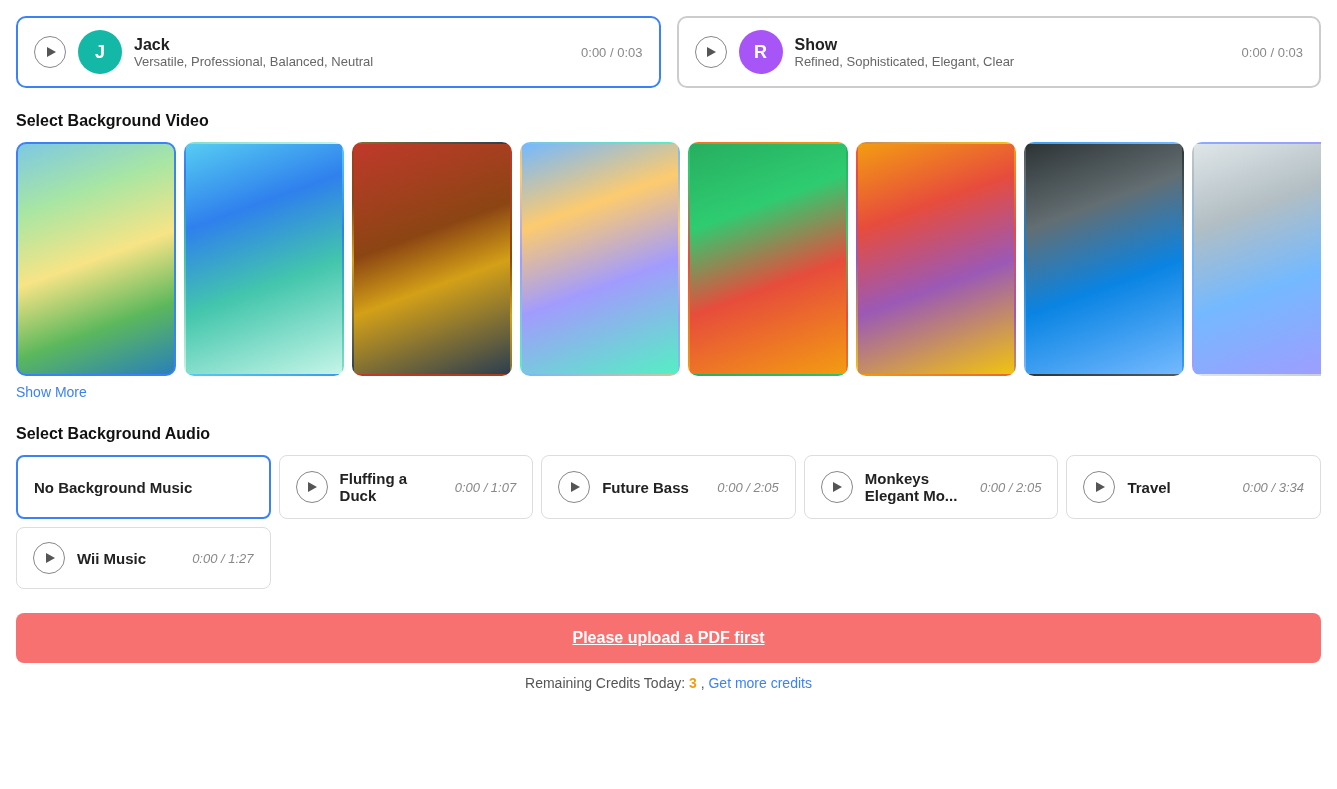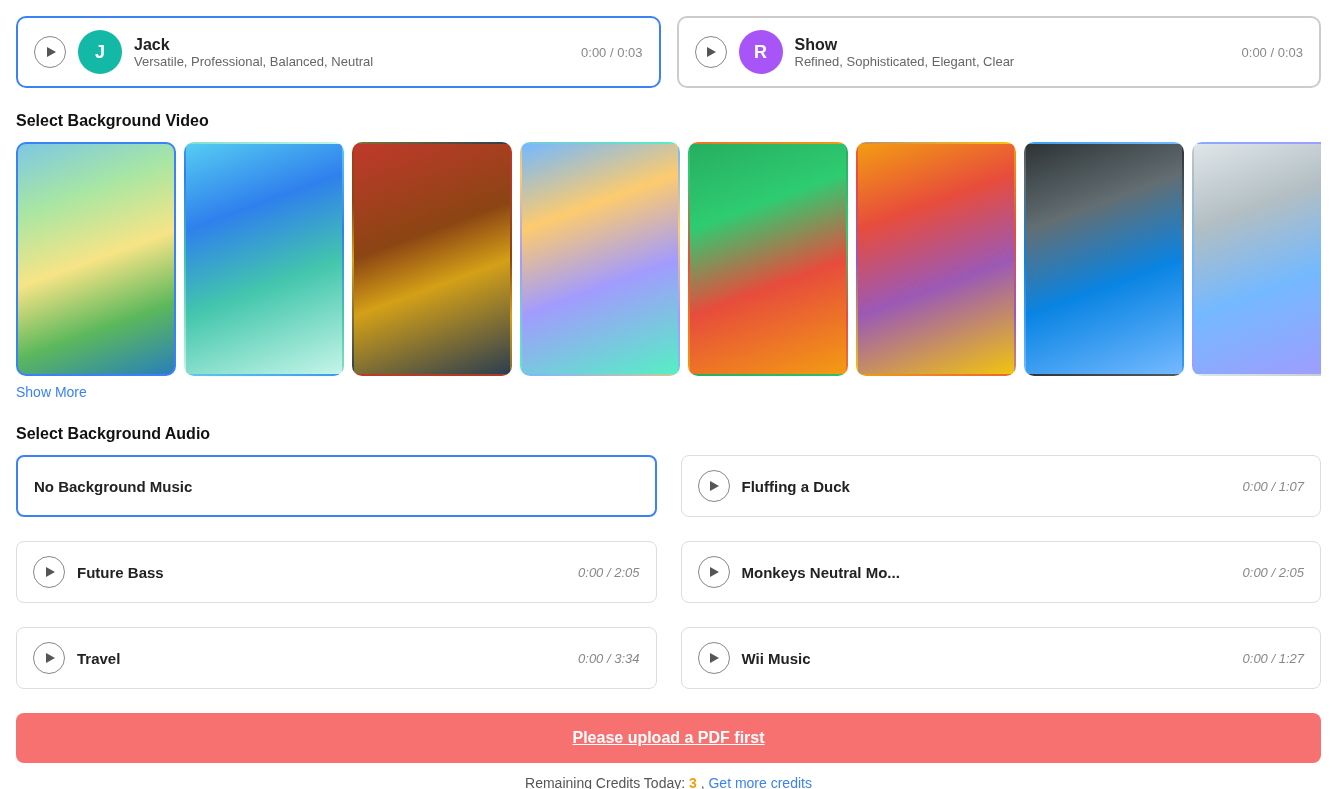--- a/index.html
+++ b/index.html
@@ -108,22 +108,22 @@
       font-size: 14px;
       cursor: pointer;
       margin-top: 8px;
       display: inline-block;
     }
 
     
     .audio-section { margin-bottom: 24px; }
     .audio-grid {
       display: grid;
-      grid-template-columns: repeat(2, 1fr);
-      gap: 24px;
+      grid-template-columns: repeat(5, 1fr);
+      gap: 8px;
     }
     .audio-card {
       border: 1.5px solid #ddd;
       border-radius: 8px;
       padding: 14px 16px;
       display: flex;
       align-items: center;
       gap: 12px;
       cursor: pointer;
       background: #fff;
@@ -257,21 +257,21 @@
         <div class="play-btn-small">
           <div class="play-triangle"></div>
         </div>
         <span class="audio-name">Future Bass</span>
         <span class="audio-time">0:00 / 2:05</span>
       </div>
       <div class="audio-card">
         <div class="play-btn-small">
           <div class="play-triangle"></div>
         </div>
-        <span class="audio-name">Monkeys Neutral Mo...</span>
+        <span class="audio-name">Monkeys Elegant Mo...</span>
         <span class="audio-time">0:00 / 2:05</span>
       </div>
       <div class="audio-card">
         <div class="play-btn-small">
           <div class="play-triangle"></div>
         </div>
         <span class="audio-name">Travel</span>
         <span class="audio-time">0:00 / 3:34</span>
       </div>
       <div class="audio-card">

